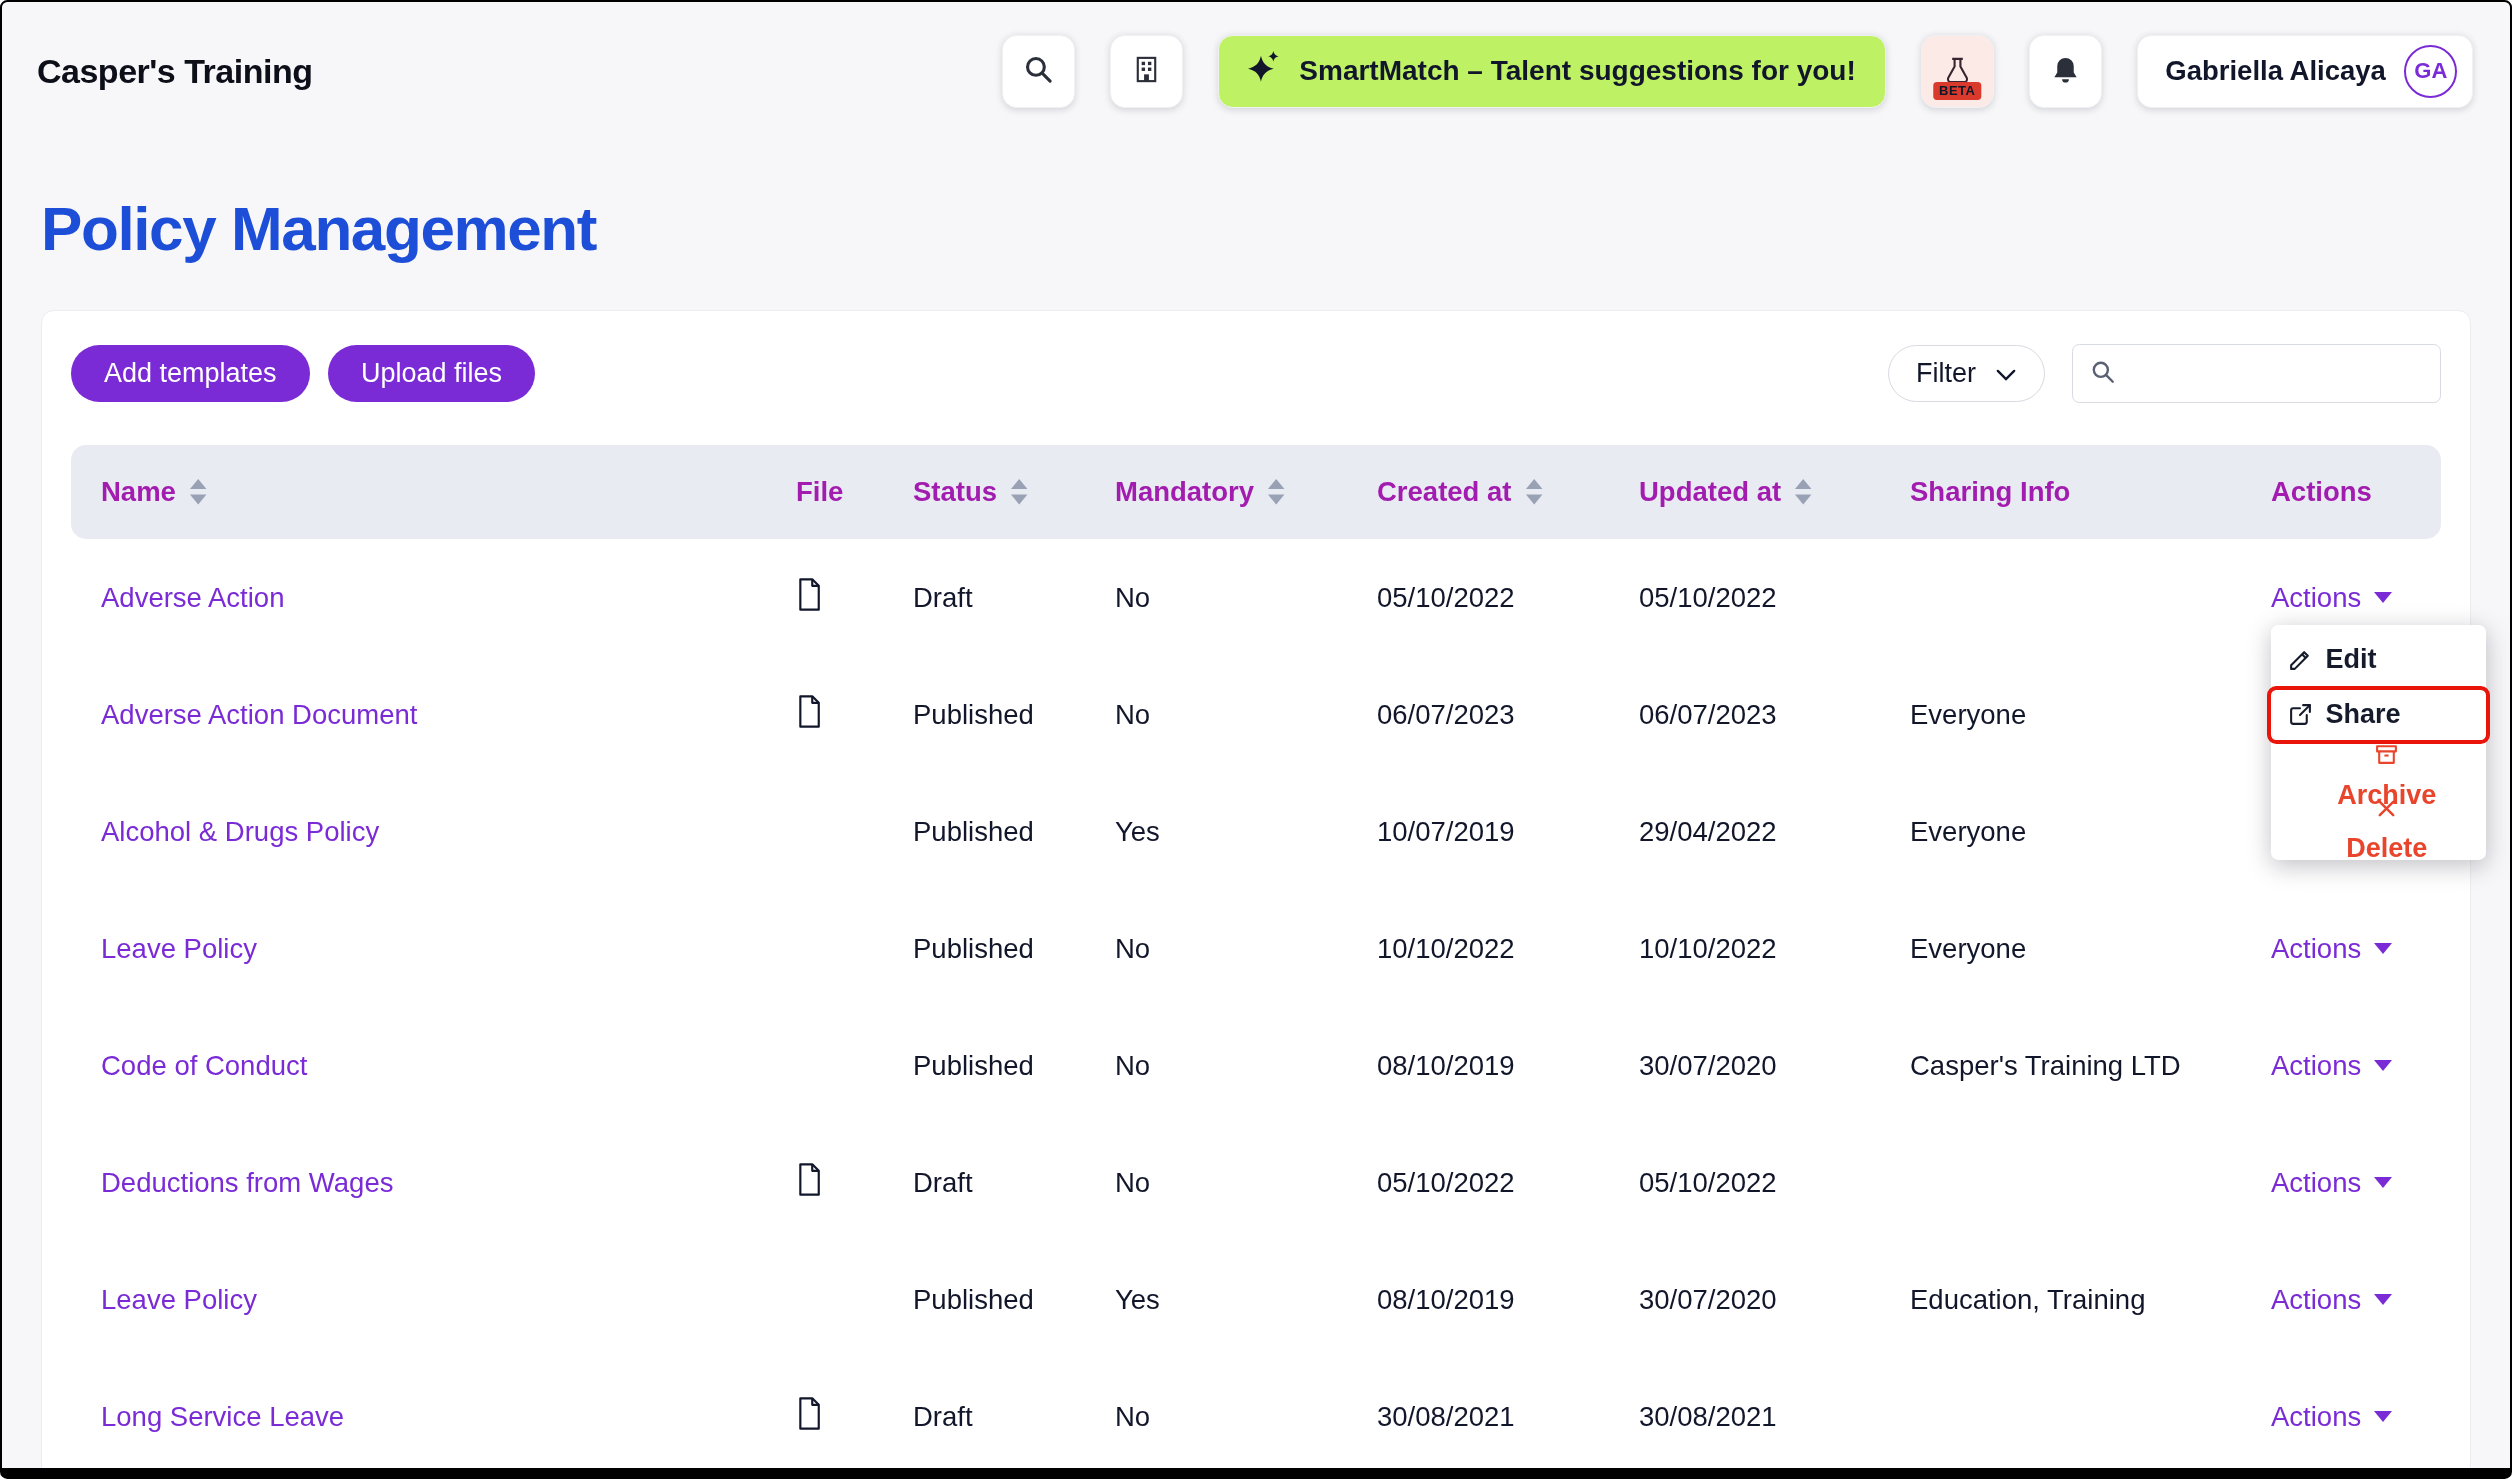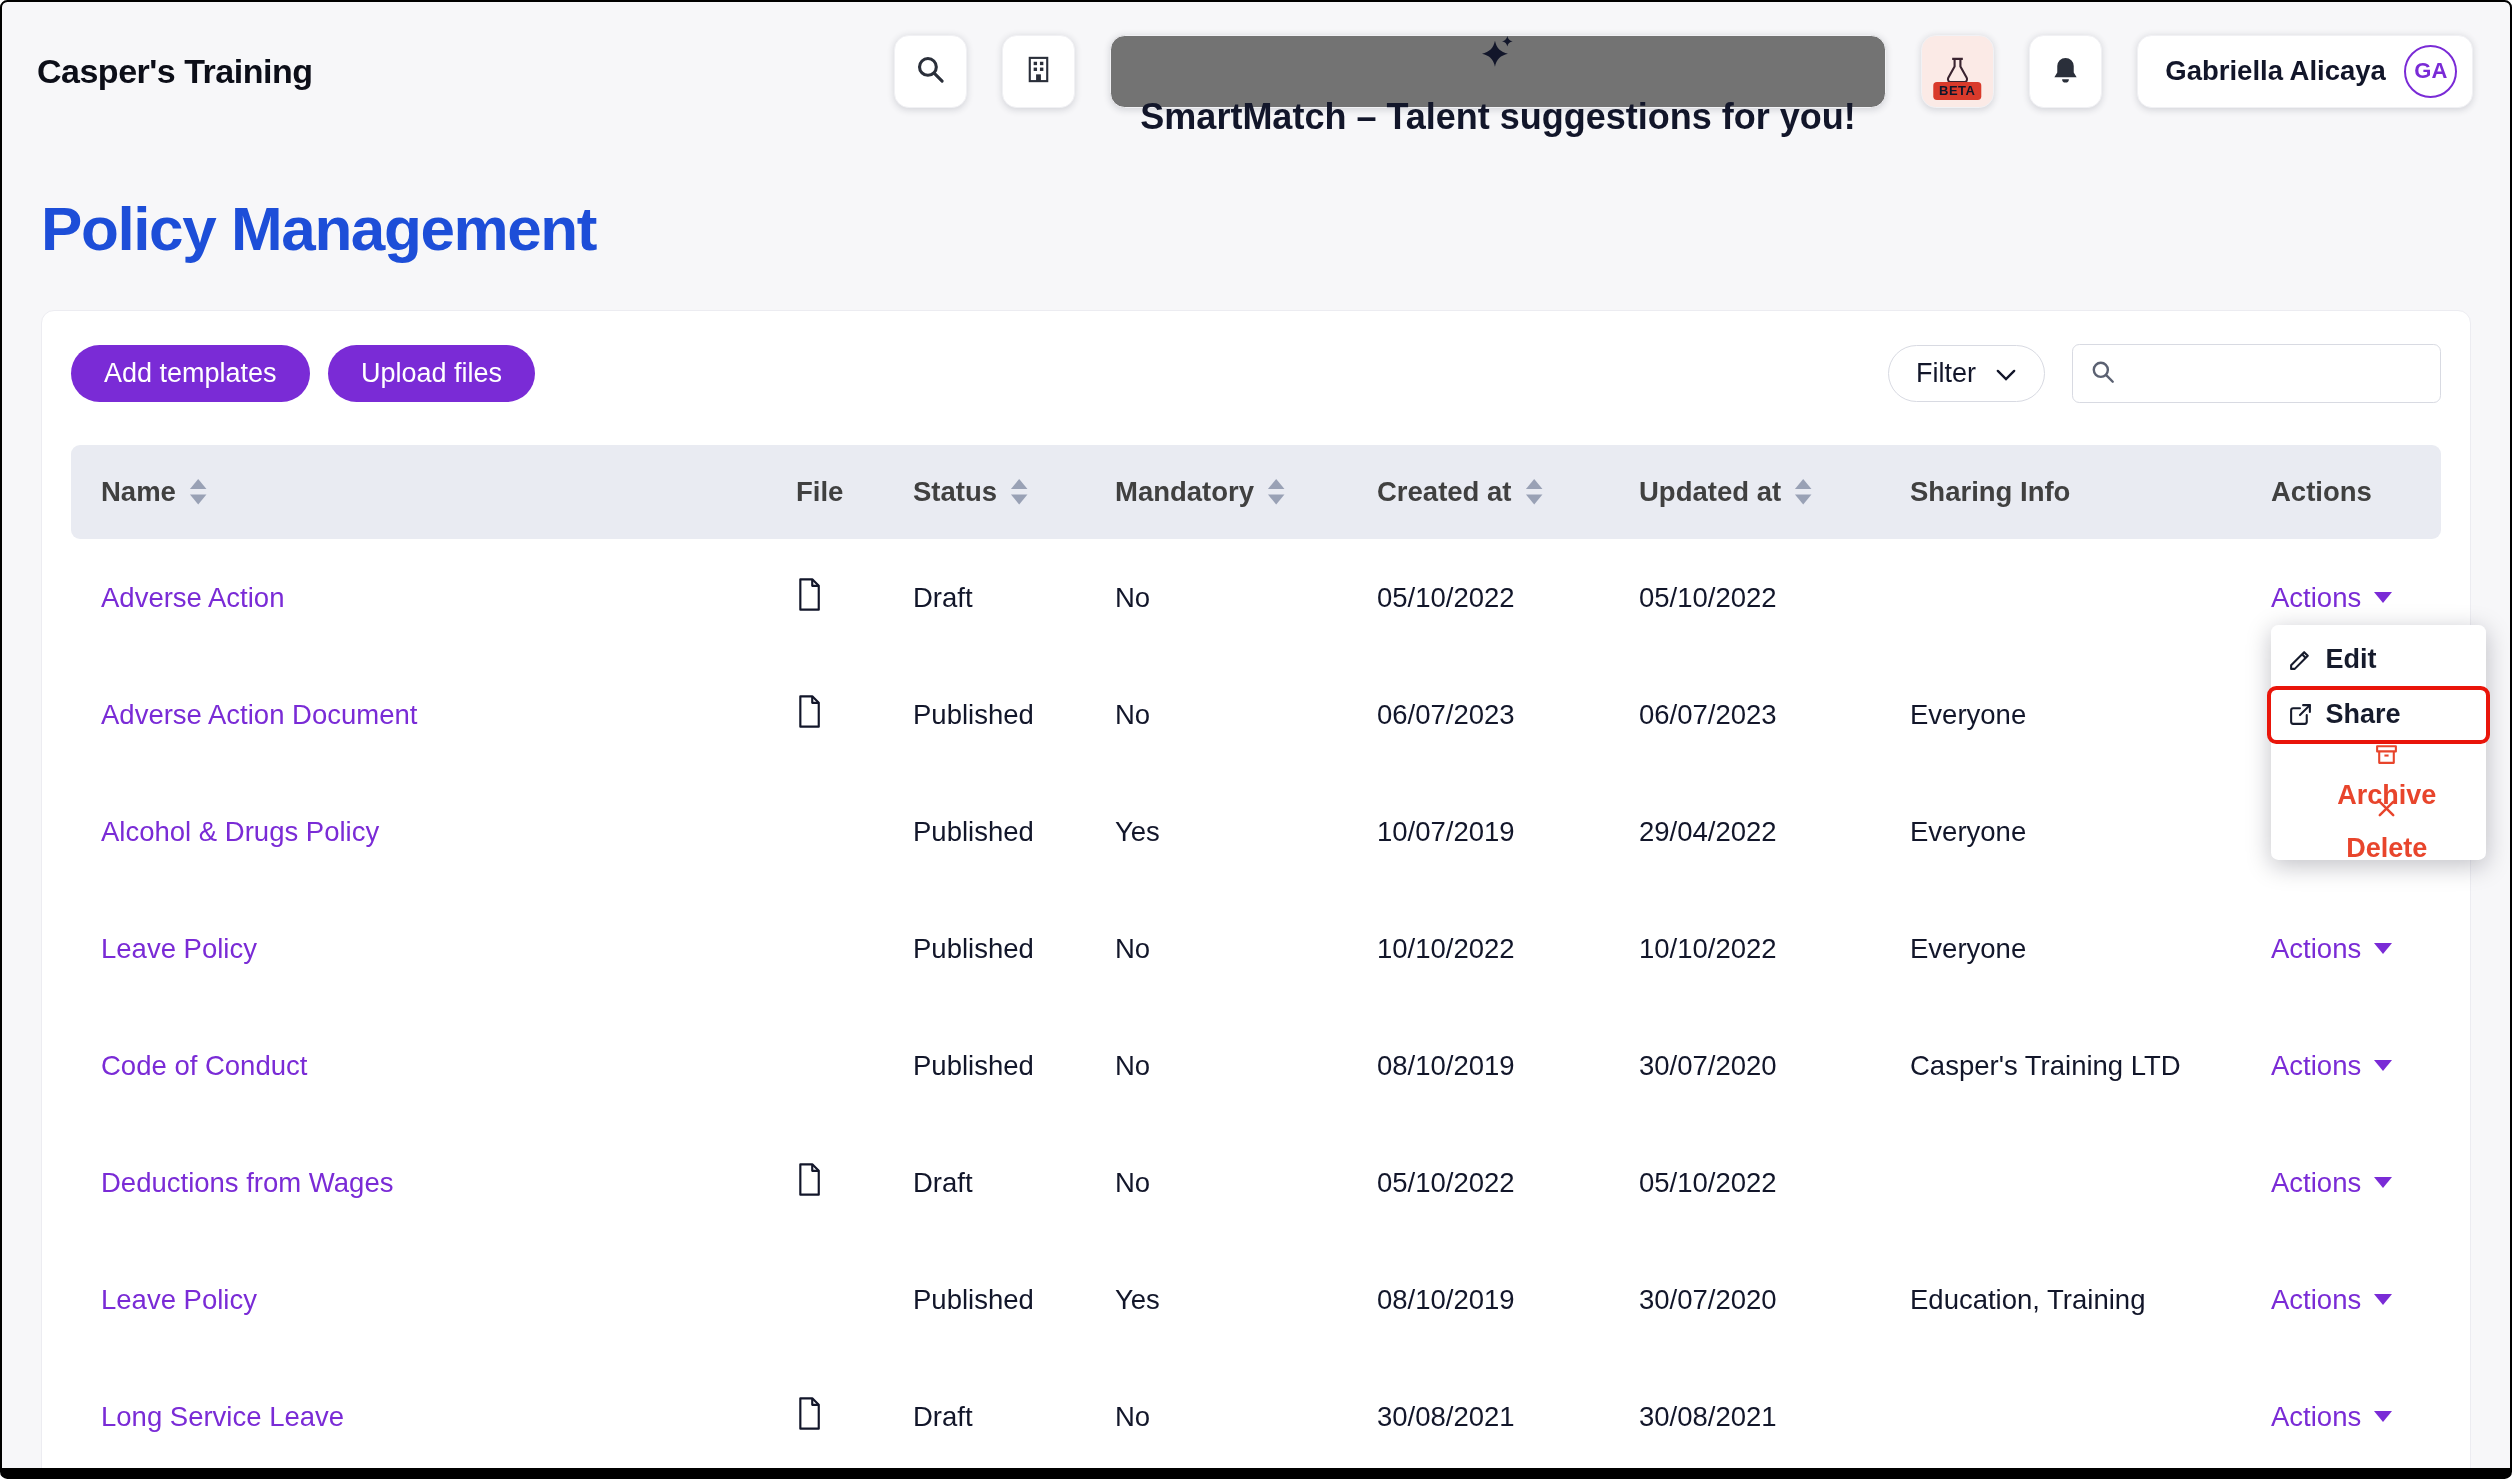--- a/index.html
+++ b/index.html
@@ -24,24 +24,24 @@
   .topbar { display:flex; align-items:center; height:138px; padding:0 37px 0 35px; }
   .brand { font-size:34px; font-weight:bold; color:#0c0e18; letter-spacing:-0.5px; }
   .topbar-right { margin-left:auto; display:flex; align-items:center; gap:35px; }
   .icon-btn {
     width:73px; height:73px; border-radius:14.7px; background:#fff;
     box-shadow:0 1.8px 7.3px rgba(25,28,48,.16);
     display:flex; align-items:center; justify-content:center;
     border:0.9px solid #f1f1f4; cursor:pointer; position:relative;
   }
   .smartmatch-btn {
-    height:73px; border-radius:14.7px; background:#737373;
+    height:73px; border-radius:14.7px; background:#bef264;
     box-shadow:0 1.8px 7.3px rgba(25,28,48,.16); border:0.9px solid #f1f1f4;
     display:flex; align-items:center; gap:18.4px; padding:0 29px;
-    font-size:36px; font-weight:bold; color:#12162a; cursor:pointer;flex-direction:column;
+    font-size:28px; font-weight:bold; color:#12162a; cursor:pointer;
   }
   .flask-btn { background:#fbeae6; }
   .beta {
     position:absolute; bottom:6.4px; left:50%; transform:translateX(-50%);
     background:#d93a2b; color:#0f172a; font-size:13px; font-weight:bold;
     padding:2.8px 5.5px; border-radius:3.7px; letter-spacing:0.5px; line-height:1;
   }
   .profile-btn {
     height:73px; border-radius:14.7px; background:#fff;
     box-shadow:0 1.8px 7.3px rgba(25,28,48,.16); border:0.9px solid #f1f1f4;
@@ -89,22 +89,22 @@
     width:100%; margin-left:13px; color:#12162a; background:transparent;
   }
 
   
   .thead, .trow {
     display:grid;
     grid-template-columns:725px 117px 202px 262px 262px 271px 361px 1fr;
     align-items:center;
   }
   .thead {
-    background:#e9ebf2; border-radius:9px; height:94px;
-    font-size:27.5px; font-weight:bold; color:#404040;
+    background:#e9ebf2; border-radius:15px; height:94px;
+    font-size:27.5px; font-weight:bold; color:#a21caf;
   }
   .th { display:flex; align-items:center; gap:13px; }
   .th:first-child, .trow > .td:first-child { padding-left:30px; }
   .sort { display:flex; align-items:center; }
   .sort svg { fill:#99a1b5; }
 
   .trow { height:117px; font-size:27.5px; color:#12162a; }
   .td-name { color:#7a2bd6; cursor:pointer; }
   .td-file svg { stroke:#12162a; }
   .td-actions {

